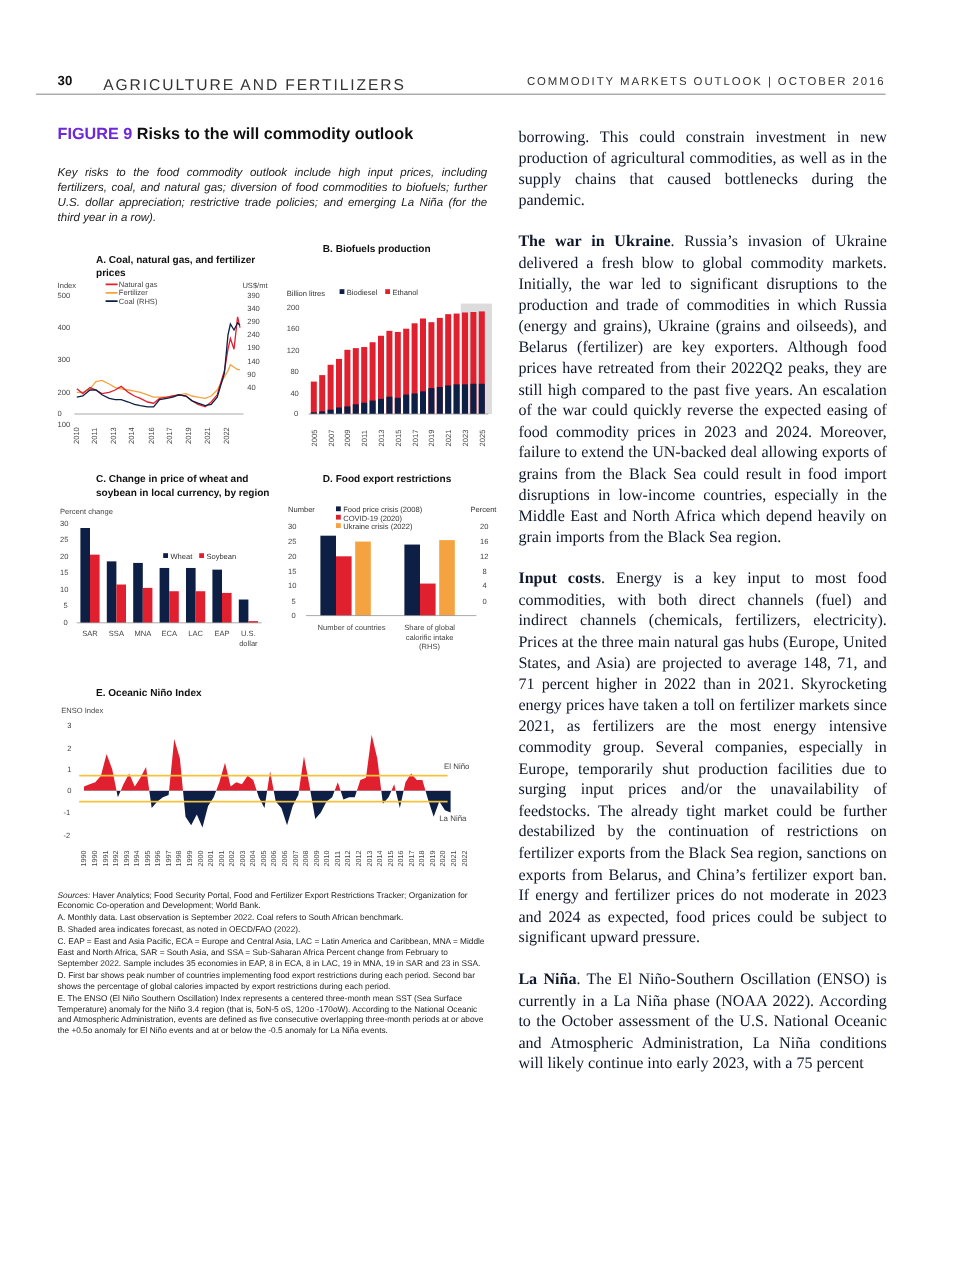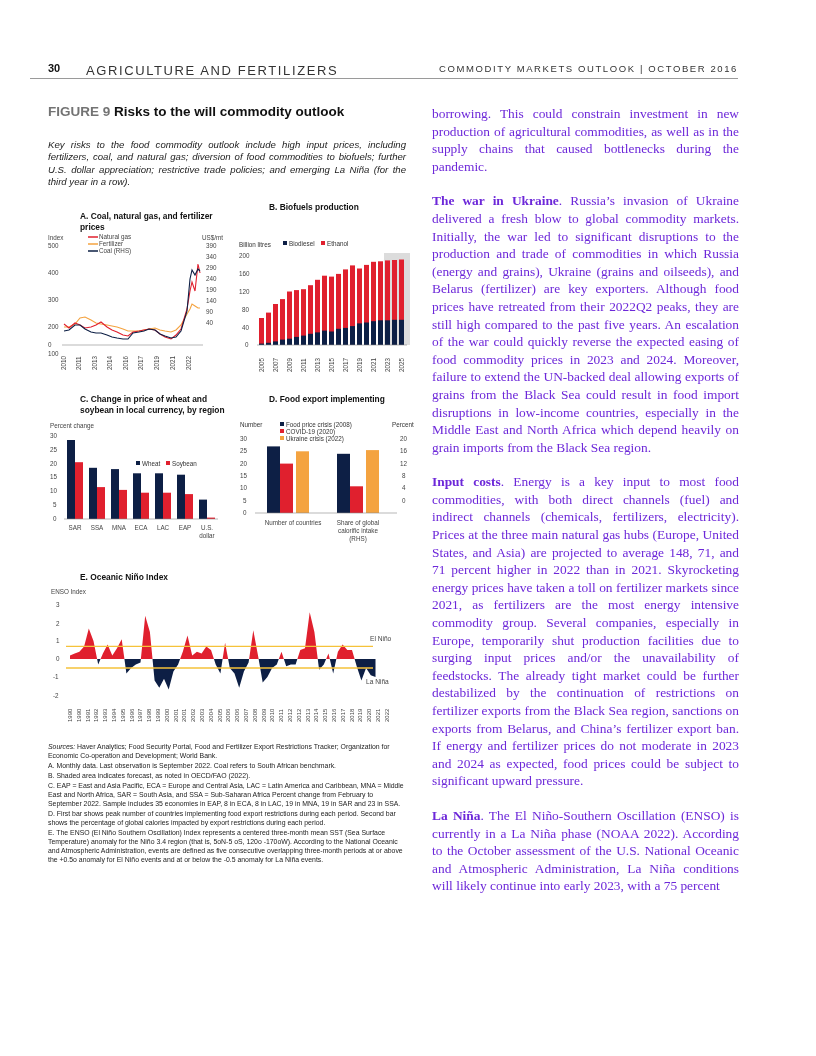--- a/index.html
+++ b/index.html
@@ -5,31 +5,31 @@
   html, body { margin:0; padding:0; background:#ffffff; }
   body { width:816px; height:1056px; position:relative; overflow:hidden; font-family:"Liberation Sans", sans-serif; color:#111; }
   .hdr { position:absolute; left:48px; top:62px; width:690px; height:14px; }
   .hdr .pg { position:absolute; left:0; top:0; font-weight:bold; font-size:11px; }
   .hdr .sec { position:absolute; left:38px; top:1px; font-size:13px; letter-spacing:1.6px; color:#333; }
   .hdr .right { position:absolute; right:0; top:1px; font-size:9.5px; letter-spacing:1.6px; color:#333; }
   .rule { position:absolute; left:30px; top:78px; width:708px; height:1px; background:#9a9a9a; }
 
   .left { position:absolute; left:48px; top:104px; width:358px; }
   .fig-title { font-size:13.5px; font-weight:bold; margin:0; }
-  .fig-title .num { color:#737373; }
+  .fig-title .num { color:#6d28d9; }
   .fig-sub { font-size:9.6px; font-style:italic; line-height:12.4px; margin-top:20px; text-align:justify; color:#222; }
 
   .panel { position:absolute; }
   .ptitle { font-size:8.4px; font-weight:bold; line-height:10.5px; color:#111;margin-left:32px; }
   svg text { font-family:"Liberation Sans", sans-serif; }
 
   .notes { position:absolute; left:48px; top:742px; width:360px; font-size:6.9px; line-height:9px; color:#222; }
   .notes p { margin:0 0 1px 0; }
 
-  .right-col { position:absolute; left:432px; top:105px; width:307px; font-family:"Liberation Serif", serif; font-size:13.4px; line-height:17.6px; color:#6d28d9; }
+  .right-col { position:absolute; left:432px; top:105px; width:307px; font-family:"Liberation Serif", serif; font-size:13.4px; line-height:17.6px; color:#0f172a; }
   .right-col p { margin:0 0 17px 0; text-align:justify; }
   .right-col b { font-weight:bold; }
 </style>
 </head>
 <body>
 
 <div class="hdr">
   <span class="pg">30</span>
   <span class="sec">AGRICULTURE AND FERTILIZERS</span>
   <span class="right">COMMODITY MARKETS OUTLOOK | OCTOBER 2016</span>
@@ -221,21 +221,21 @@
       <text x="71" y="110">MNA</text>
     <text x="93" y="110">ECA</text>
       <text x="115" y="110">LAC</text>
       <text x="137" y="110">EAP</text>
     <text x="159" y="110">U.S.</text>
       <text x="159" y="118">dollar</text>
   </g>
 </svg>
 
 <div class="panel" style="left:237px; top:394px; width:180px;">
-  <div class="ptitle">D. Food export implementing</div>
+  <div class="ptitle">D. Food export restrictions</div>
 </div>
 <svg style="position:absolute; left:237px; top:414px;" width="180" height="140" viewBox="0 0 180 140">
   <g font-size="6.3" fill="#333">
     <text x="3" y="13">Number</text>
     <text x="155" y="13">Percent</text>
     <rect x="43" y="8" width="4" height="4" fill="#0d1f45"></rect>
       <text x="49" y="13">Food price crisis (2008)</text>
     <rect x="43" y="15" width="4" height="4" fill="#e0202e"></rect>
       <text x="49" y="20">COVID-19 (2020)</text>
     <rect x="43" y="22" width="4" height="4" fill="#f4a340"></rect>

